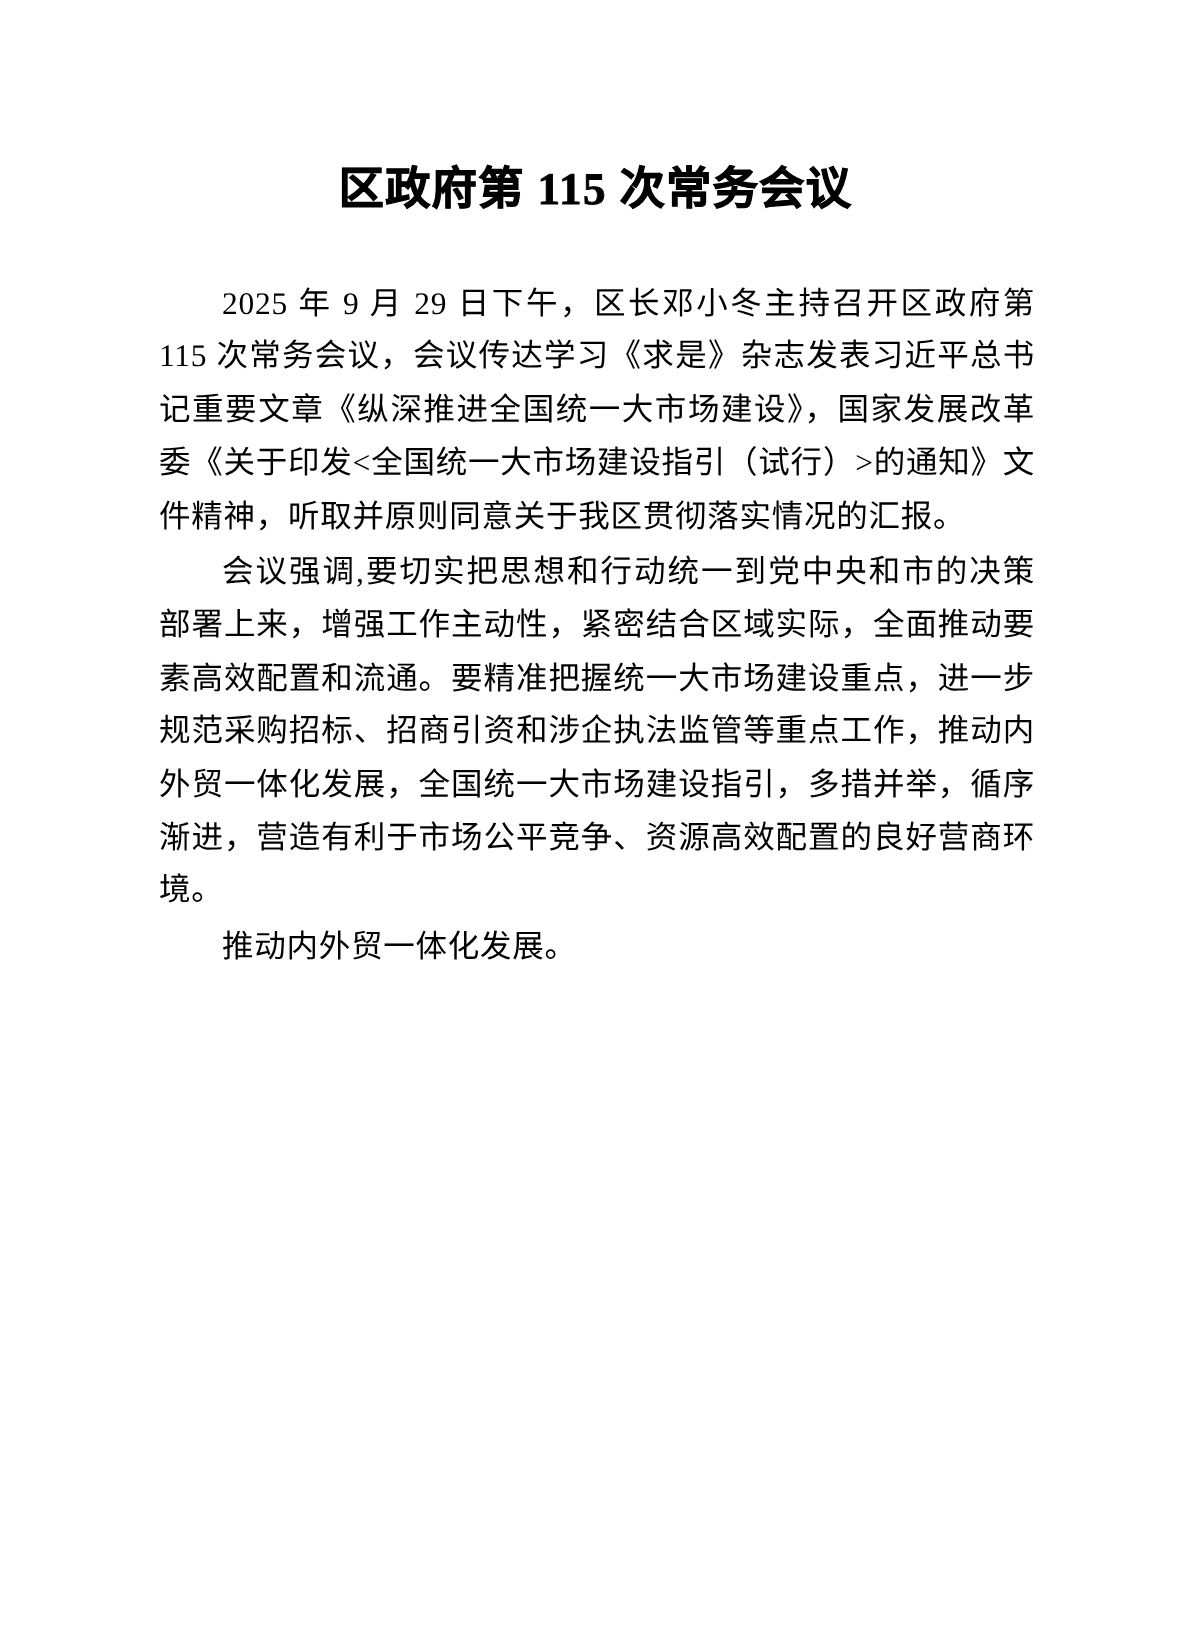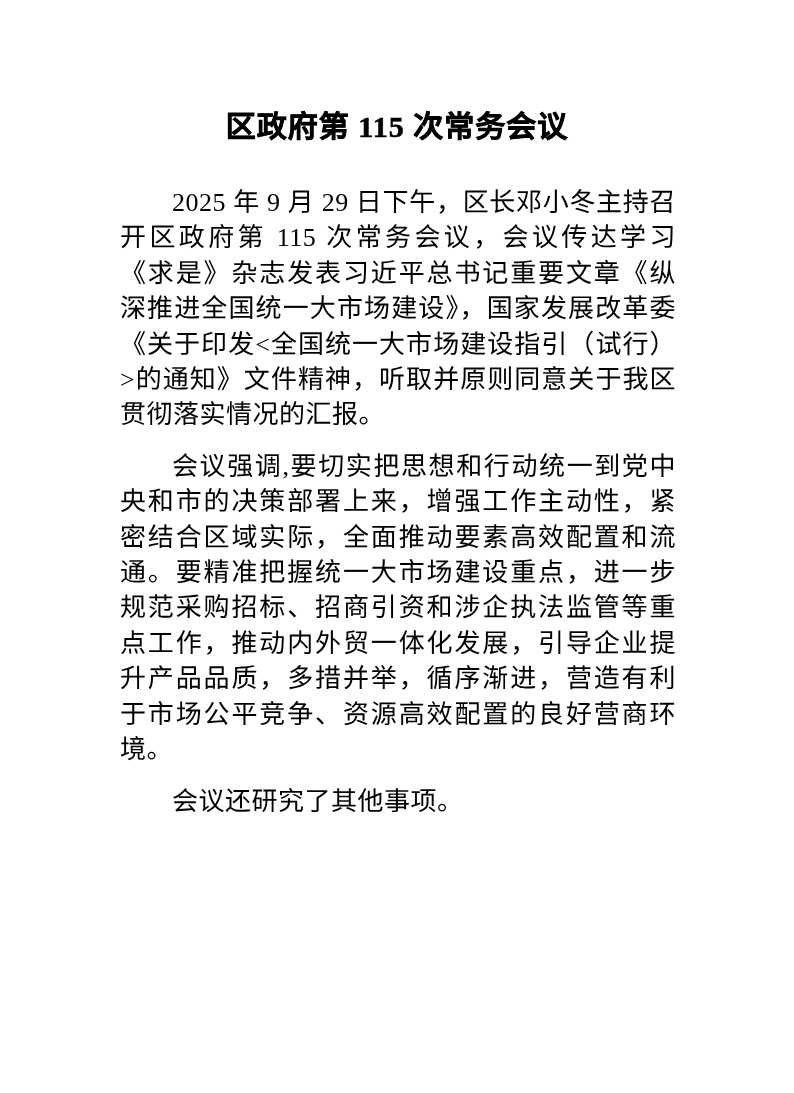--- a/index.html
+++ b/index.html
@@ -26,33 +26,33 @@
     font-family: "Liberation Serif", "DejaVu Serif", serif;
     letter-spacing: 1px;
     
     -webkit-text-stroke: 0.6px #000;
   }
   .doc-body {
     margin-top: 40px;
     padding: 0 102px 0 104px;
   }
   .doc-body p {
-    margin: 16px;
-    font-size: 26px;
+    margin: 2px;
+    font-size: 21px;
     line-height: 35.4px;
     text-align: justify;
     text-indent: 2em;
     font-weight: normal;
     
     letter-spacing: 0.5px;
   }
 </style>
 </head>
 <body>
 
 <div class="page">
   <h1 class="doc-title">区政府第 115 次常务会议</h1>
   <div class="doc-body">
     <p>2025 年 9 月 29 日下午，区长邓小冬主持召开区政府第 115 次常务会议，会议传达学习《求是》杂志发表习近平总书记重要文章《纵深推进全国统一大市场建设》，国家发展改革委《关于印发&lt;全国统一大市场建设指引（试行）&gt;的通知》文件精神，听取并原则同意关于我区贯彻落实情况的汇报。</p>
-    <p>会议强调,要切实把思想和行动统一到党中央和市的决策部署上来，增强工作主动性，紧密结合区域实际，全面推动要素高效配置和流通。要精准把握统一大市场建设重点，进一步规范采购招标、招商引资和涉企执法监管等重点工作，推动内外贸一体化发展，引导企业提升产品品质，多措并举，循序渐进，营造有利于市场公平竞争、资源高效配置的良好营商环境。</p>
-    <p>会议还研究了其他事项。</p>
+    <p>会议强调,要切实把思想和行动统一到党中央和市的决策部署上来，增强工作主动性，紧密结合区域实际，全面推动要素高效配置和流通。要精准把握统一大市场建设重点，进一步规范采购招标、招商引资和涉企执法监管等重点工作，推动内外贸一体化发展，全国统一大市场建设指引，多措并举，循序渐进，营造有利于市场公平竞争、资源高效配置的良好营商环境。</p>
+    <p>推动内外贸一体化发展。</p>
   </div>
 </div>
 
 </body></html>

